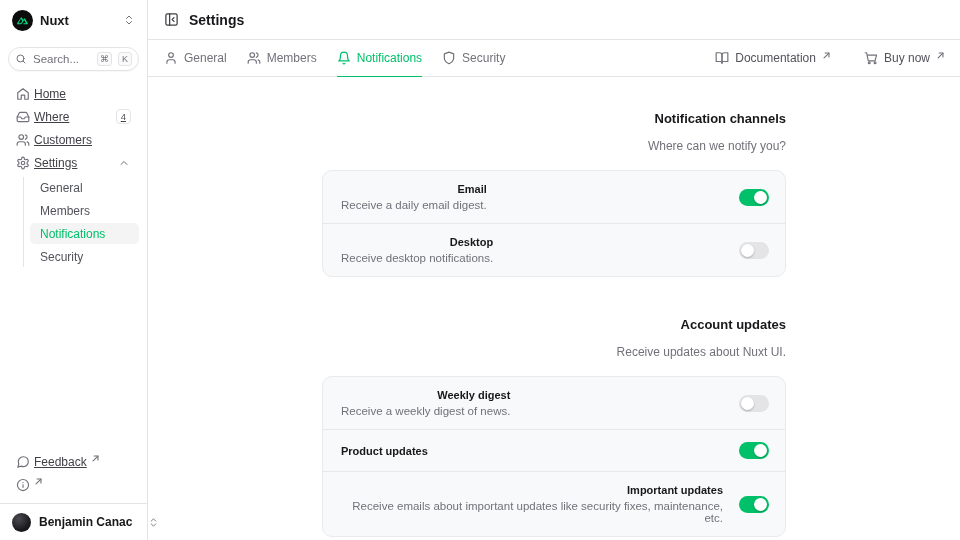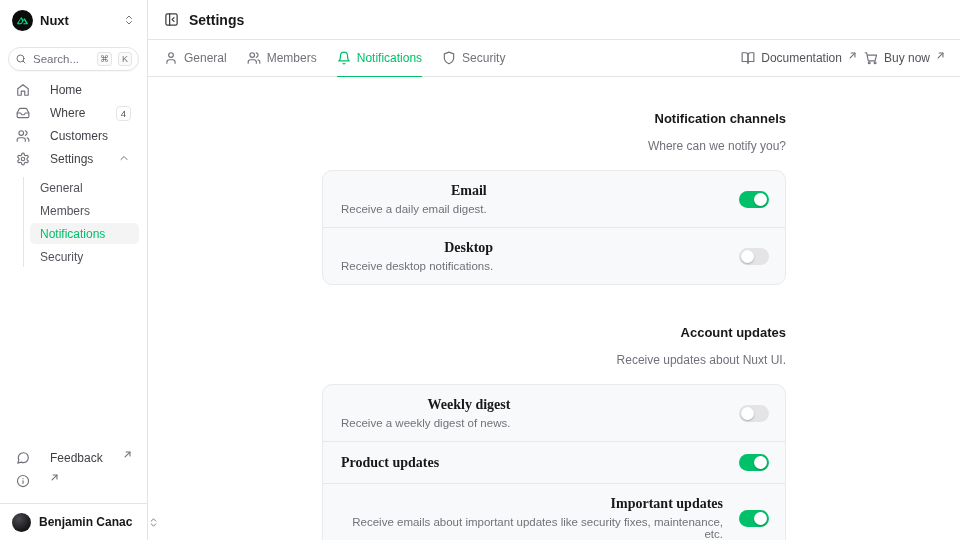--- a/index.html
+++ b/index.html
@@ -25,22 +25,22 @@
   .spacer{flex:1;}
   .icon{display:inline-flex;align-items:center;justify-content:center;color:var(--muted);flex-shrink:0;}
   .search-box{margin:7px 8px 0;height:24px;border:1px solid var(--border);border-radius:12px;
     display:flex;align-items:center;gap:6px;padding:0 6px;background:#fff;
     box-shadow:0 1px 1px rgba(0,0,0,0.03);cursor:text;}
   .search-box .ph{font-size:11.5px;color:var(--muted);flex:1;white-space:nowrap;overflow:hidden;}
   .kbd{font-size:9px;color:var(--muted);border:1px solid var(--border);border-radius:3px;
     min-width:14px;height:14px;display:flex;align-items:center;justify-content:center;
     padding:0 2px;background:#fafafa;}
   .nav{margin-top:12px;padding:0 8px;display:flex;flex-direction:column;gap:2px;}
-  .nav-item{height:21px;display:flex;align-items:flex-start;gap:20px;padding:0 8px;border-radius:5px;
-    font-size:12px;color:#3f3f46;font-weight:500;cursor:pointer;}
+  .nav-item{height:21px;display:flex;align-items:center;gap:4px;padding:0 8px;border-radius:5px;
+    font-size:12px;color:#3f3f46;font-weight:500;cursor:pointer;text-decoration:underline;}
   .nav-item .icon{width:14px;}
   .nav-badge{margin-left:auto;font-size:9.5px;color:#52525b;border:1px solid var(--border);
     border-radius:4px;padding:0.5px 4px;line-height:12px;background:#fff;}
   .nav-chevron{margin-left:auto;}
   .subnav{margin:2px 0 0 15px;border-left:1px solid var(--border);display:flex;
     flex-direction:column;gap:2px;padding-left:0;}
   .subnav-item{height:21px;display:flex;align-items:center;font-size:12px;color:#52525b;
     font-weight:500;padding:0 10px;margin-left:6px;border-radius:5px;cursor:pointer;}
   .subnav-item.active{background:var(--active-bg);color:var(--primary);}
   .side-footer{padding:0 8px;display:flex;flex-direction:column;gap:2px;}
@@ -57,35 +57,35 @@
     border-bottom:1px solid var(--border);}
   .main-title{font-size:14px;font-weight:700;}
   .tab-bar{height:37px;display:flex;align-items:stretch;gap:20px;padding:0 16px;
     border-bottom:1px solid var(--border);}
   .tab{display:flex;align-items:center;gap:6px;font-size:12px;font-weight:500;
     color:var(--muted);position:relative;cursor:pointer;}
   .tab .icon{color:inherit;}
   .tab.active{color:var(--primary);}
   .tab.active::after{content:"";position:absolute;left:0;right:0;bottom:-1px;height:1.5px;
     background:var(--primary);}
-  .tab-actions{margin-left:auto;display:flex;align-items:center;gap:8px;}
+  .tab-actions{margin-left:auto;display:flex;align-items:center;gap:34px;}
   .action-btn{display:flex;align-items:center;gap:6px;font-size:12px;font-weight:500;
     color:#52525b;cursor:pointer;}
 
   .content{flex:1;overflow:hidden;padding:34px 0 16px;text-align:right;}
   .col{width:464px;margin:0 auto;}
   .section{margin-bottom:40px;}
   .section-title{font-size:13px;font-weight:700;color:var(--text);}
   .section-desc{font-size:12px;color:var(--muted);margin-top:13px;}
   .card{margin-top:17px;background:var(--card-bg);border:1px solid #e9eaec;border-radius:10px;
     overflow:hidden;}
   .row{display:flex;align-items:center;justify-content:space-between;gap:16px;
     padding:12px 16px 12px 18px;}
   .row + .row{border-top:1px solid #e7e8ea;}
-  .row-title{font-size:14px;font-weight:600;color:var(--text);font-family:Liberation Serif, serif;}
+  .row-title{font-size:11px;font-weight:600;color:var(--text);}
   .row-desc{font-size:11.5px;color:var(--muted);margin-top:4px;}
   .toggle{width:30px;height:17px;border-radius:999px;background:#e4e4e7;position:relative;
     flex-shrink:0;cursor:pointer;}
   .toggle .knob{position:absolute;top:2px;left:2px;width:13px;height:13px;border-radius:50%;
     background:#fff;box-shadow:0 1px 2px rgba(0,0,0,0.25);}
   .toggle.on{background:var(--primary);}
   .toggle.on .knob{left:auto;right:2px;}
   svg{display:block;}
 </style>
 </head>

